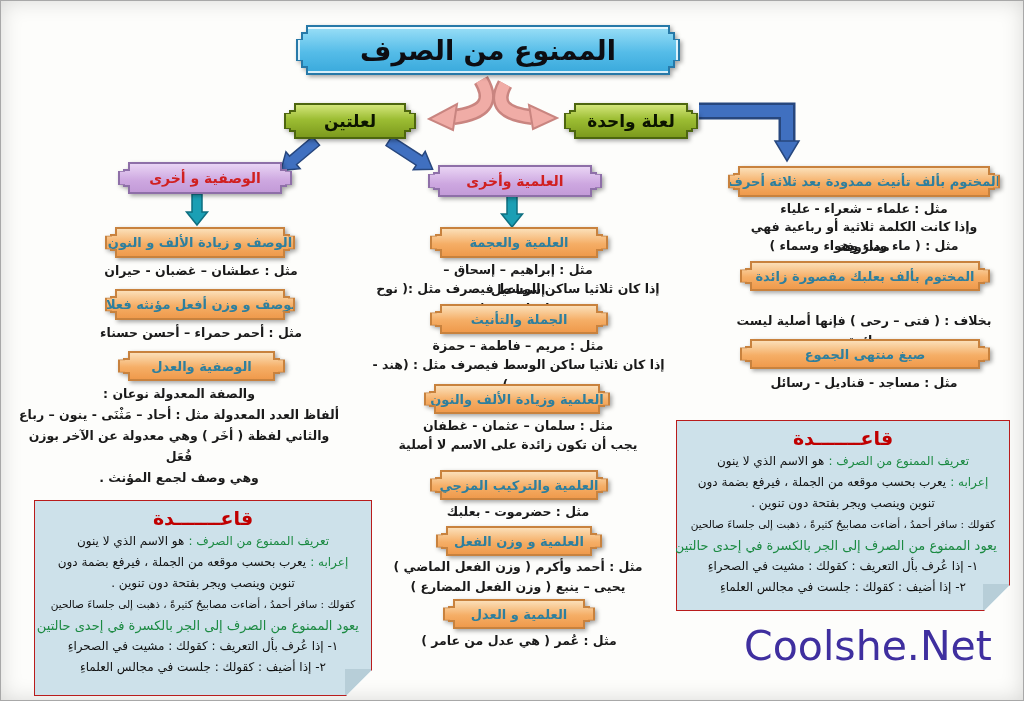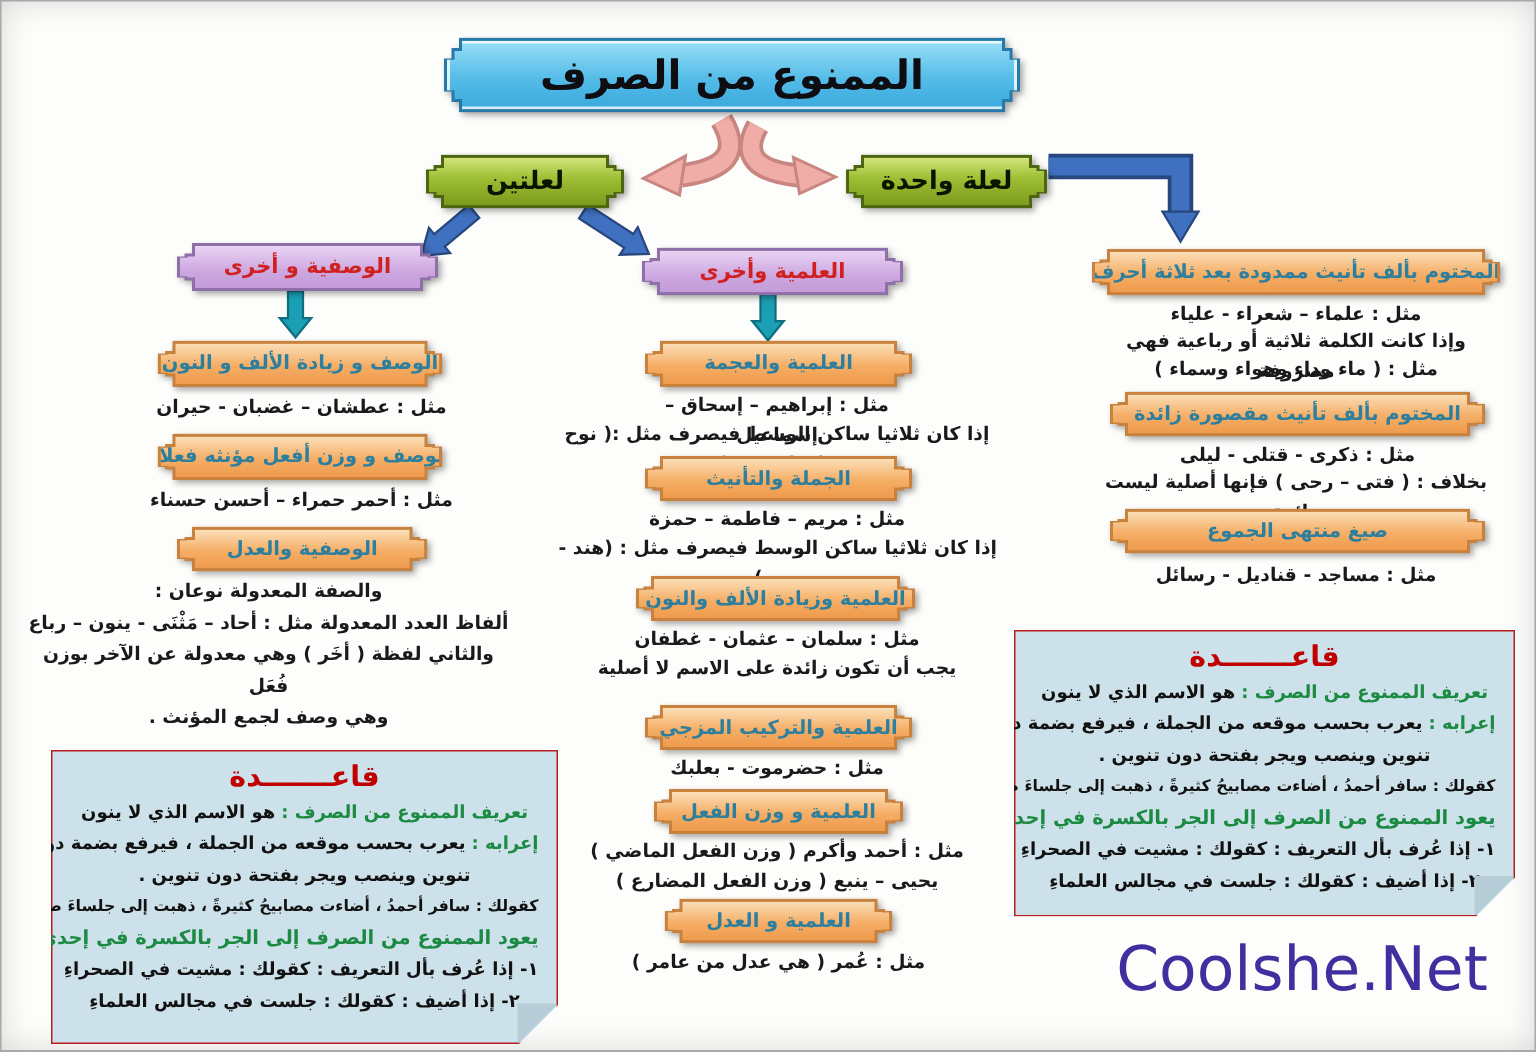--- a/index.html
+++ b/index.html
@@ -57,21 +57,21 @@
   
   .rule{
     position:absolute;background:#cde1ea;border:1px solid #b91c1c;
     clip-path: polygon(0 0, 100% 0, 100% calc(100% - 26px), calc(100% - 26px) 100%, 0 100%);
     display:flex;flex-direction:column;gap:2px;
     padding:5px 12px;box-sizing:border-box;direction:rtl;
   }
   .fold{position:absolute;right:0;bottom:0;width:26px;height:26px;
         background:linear-gradient(135deg,#b7ced8 0 52%,rgba(0,0,0,0) 52%);}
   .rule-title{text-align:center;color:#c00000;font-weight:bold;font-size:19px;line-height:24px;}
-  .rline{font-size:12px;font-weight:bold;color:#111;line-height:19px;text-align:center;white-space:nowrap;}
+  .rline{font-size:12px;font-weight:normal;color:#111;line-height:19px;text-align:center;white-space:nowrap;}
   .rline .gl{color:#1b8a42;margin-left:4px;}
   .rline .bl{color:#111;}
   .gstrong{color:#1b8a42;font-size:13px;}
   .small{font-size:10.5px;}
 
   .watermark{
     position:absolute;color:#3f2f9f;font-size:41px;letter-spacing:0px;
     font-family:"DejaVu Sans", sans-serif;
   }
 </style>
@@ -234,24 +234,23 @@
       <span class="plq-t">المختوم بألف تأنيث ممدودة بعد ثلاثة أحرف</span>
     </div>
   </div>
   <div class="txt" style="left:764px;top:199px;width:200px">مثل : علماء – شعراء - علياء</div>
   <div class="txt" style="left:724px;top:217px;width:280px">وإذا كانت الكلمة ثلاثية أو رباعية فهي مصروفة</div>
   <div class="txt" style="left:759px;top:236px;width:210px">مثل : ( ماء وداء وهواء وسماء )</div>
 
   <div class="plaque orange" style="left:740px;top:261px;width:250px;height:30px">
     <div class="plq-o"></div>
     <div class="plq-i">
-      <span class="plq-t">المختوم بألف تأنيث مقصورة زائدة</span>
-    </div>
-  </div>
-  <div class="txt" style="left:775px;top:293px;width:180px">مثل : ذكرى - قتلى - ليلى</div>
+      <span class="plq-t">المختوم بألف بعلبك مقصورة زائدة</span>
+    </div>
+  </div>
   <div class="txt" style="left:724px;top:311px;width:280px">بخلاف : ( فتى – رحى ) فإنها أصلية ليست زائدة</div>
 
   <div class="plaque orange" style="left:740px;top:339px;width:250px;height:30px">
     <div class="plq-o"></div>
     <div class="plq-i">
       <span class="plq-t">صيغ منتهى الجموع</span>
     </div>
   </div>
   <div class="txt" style="left:764px;top:373px;width:200px">مثل : مساجد - قناديل - رسائل</div>
 

